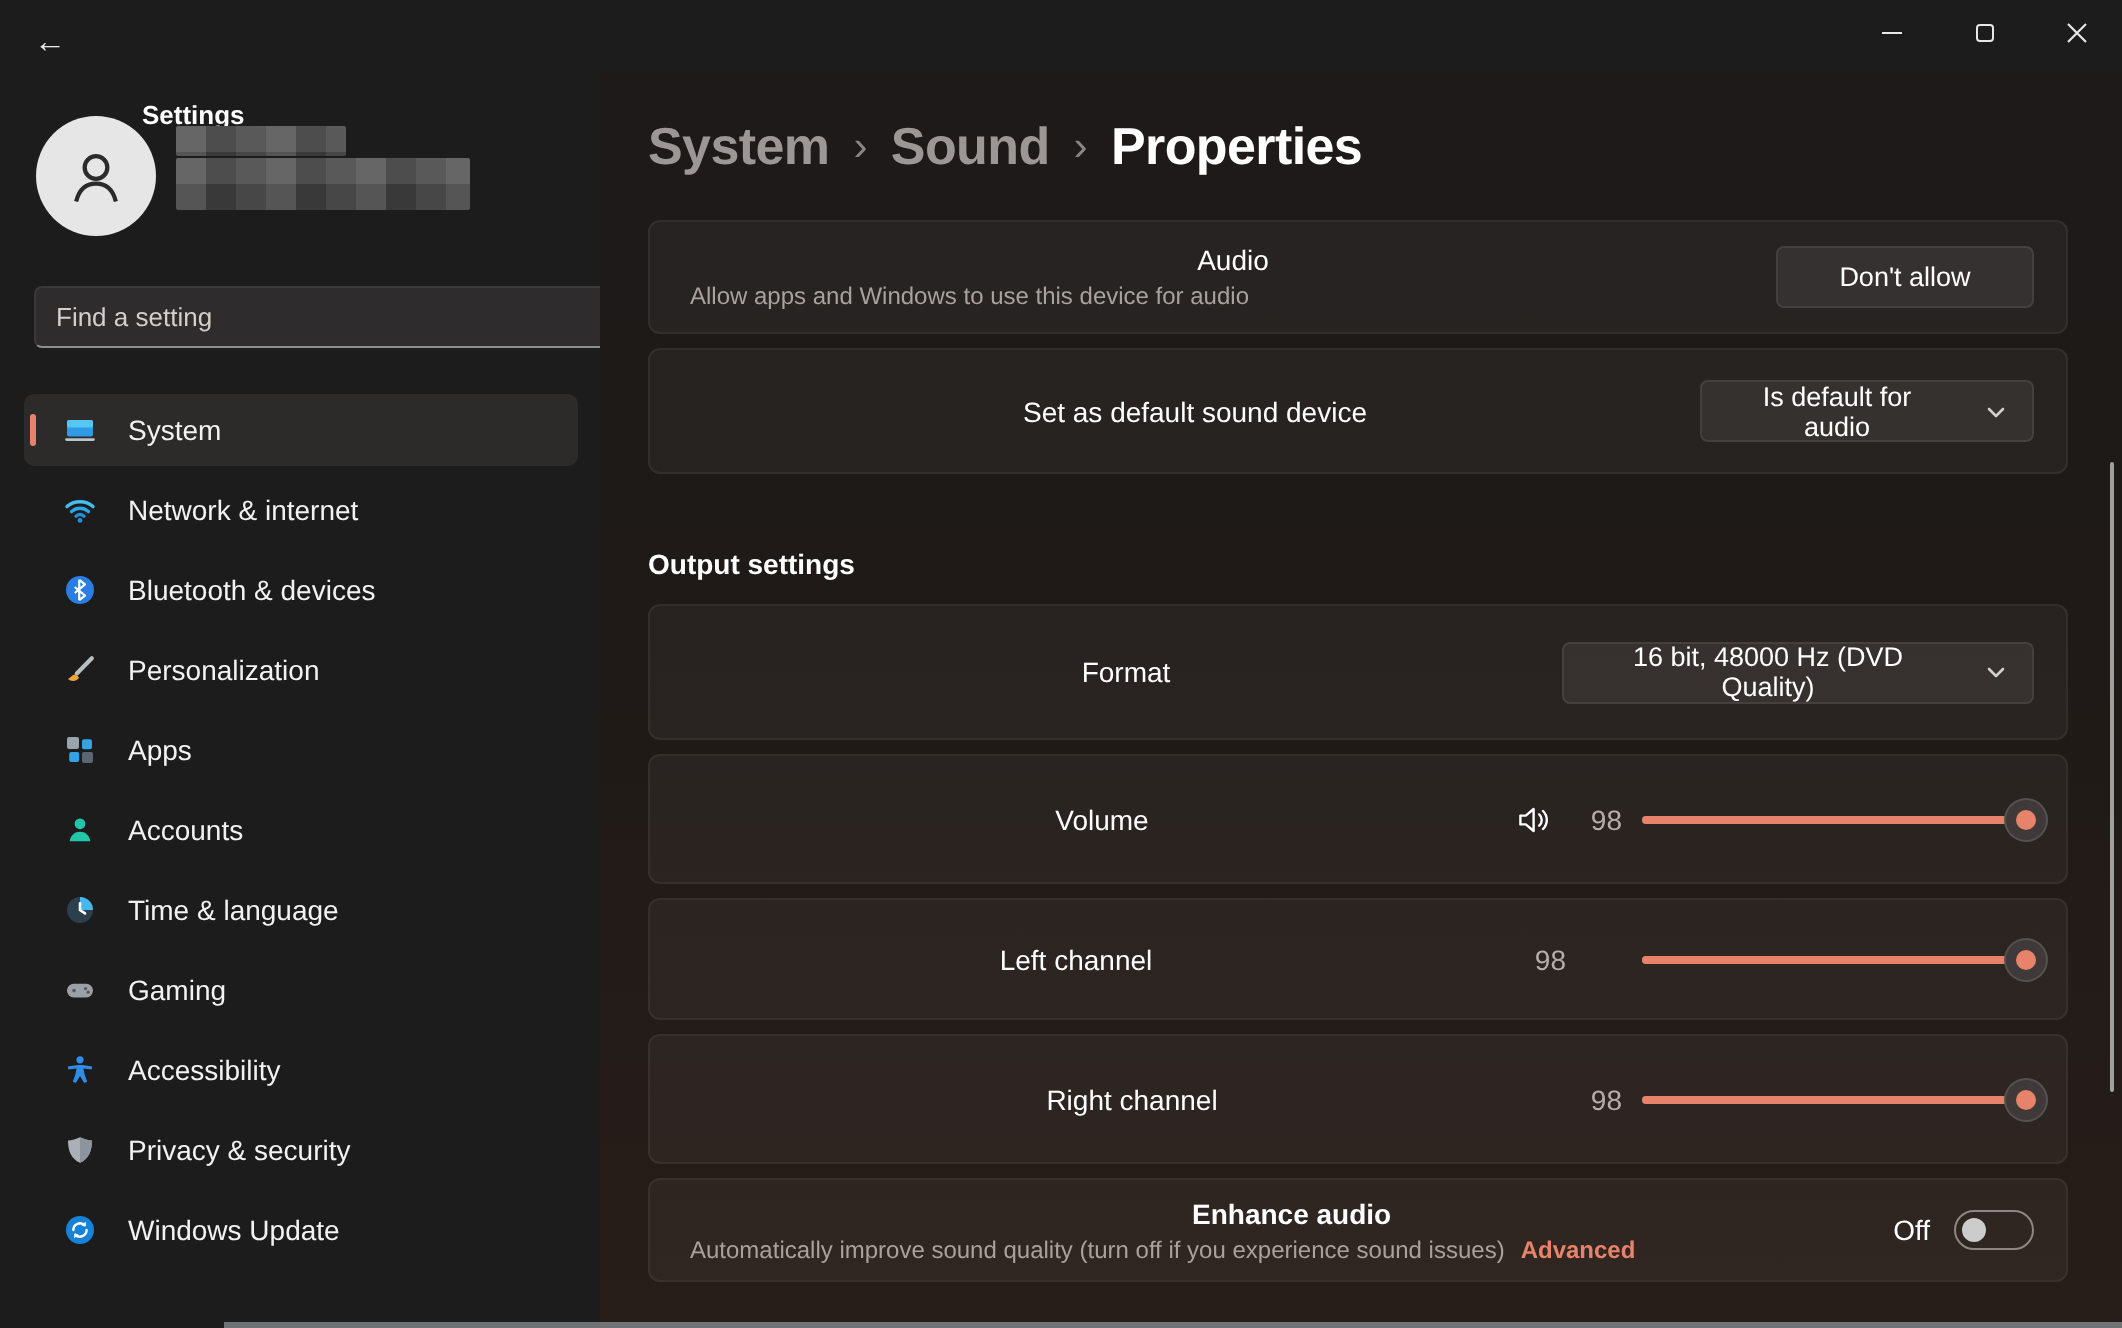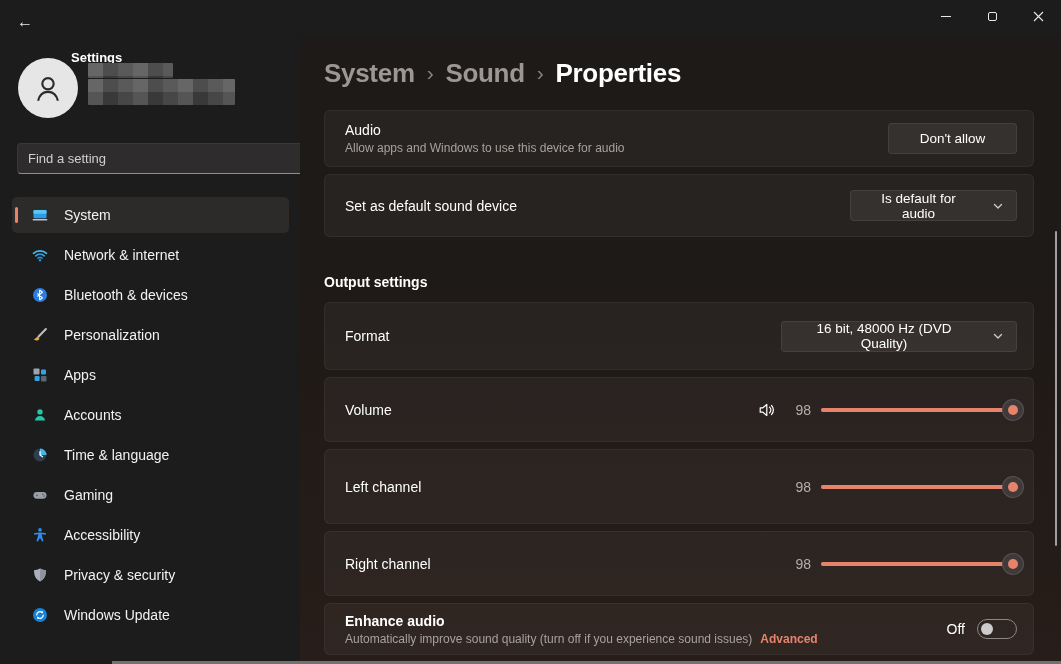--- a/index.html
+++ b/index.html
@@ -71,21 +71,21 @@
   .crumb.current { color:#ffffff; }
   .crumb-sep { color:#8a8582; margin:0 12px; font-size:21px; font-weight:400; position:relative; top:-2px; }
   .content { position:absolute; left:24px; top:74px; width:710px; }
   .card {
     background: rgba(255,255,255,0.045);
     border:1px solid rgba(255,255,255,0.05);
     border-radius:6px; margin-bottom:7px;
     display:flex; align-items:center;
     padding:0 16px 0 20px;
   }
-  .card-title { font-size:14px; color:#ffffff; }
+  .card-title { font-size:14px; color:#ffffff;text-align:center; }
   .card-desc { font-size:12px; color:#a8a19d; margin-top:3px; }
   .grow { flex:1; }
   .btn {
     height:31px; background:rgba(255,255,255,0.065);
     border:1px solid rgba(255,255,255,0.075); border-radius:4px;
     color:#ffffff; font-size:13.5px; display:flex; align-items:center; justify-content:center;
   }
   .dropdown { justify-content:space-between; padding:12px 12px; }
   .section-header { margin:37px 0 12px; font-size:14px; font-weight:700; color:#ffffff; }
   .value-num { width:24px; text-align:right; margin-right:10px; font-size:14px; color:#b5aeaa; }
@@ -321,21 +321,21 @@
           </svg>
       </span>
       <span class="value-num">98</span>
       <div class="slider" style="--val: 98%;">
         <div class="slider-track"></div>
         <div class="slider-fill"></div>
         <div class="slider-thumb"></div>
       </div>
     </div>
 
-    <div class="card" style="height:75px;">
+    <div class="card" style="height:61px;gap:28px;">
       <div class="card-title grow">Left channel</div>
       <span class="value-num">98</span>
       <div class="slider" style="--val: 98%;">
         <div class="slider-track"></div>
         <div class="slider-fill"></div>
         <div class="slider-thumb"></div>
       </div>
     </div>
 
     <div class="card" style="height:65px;">

